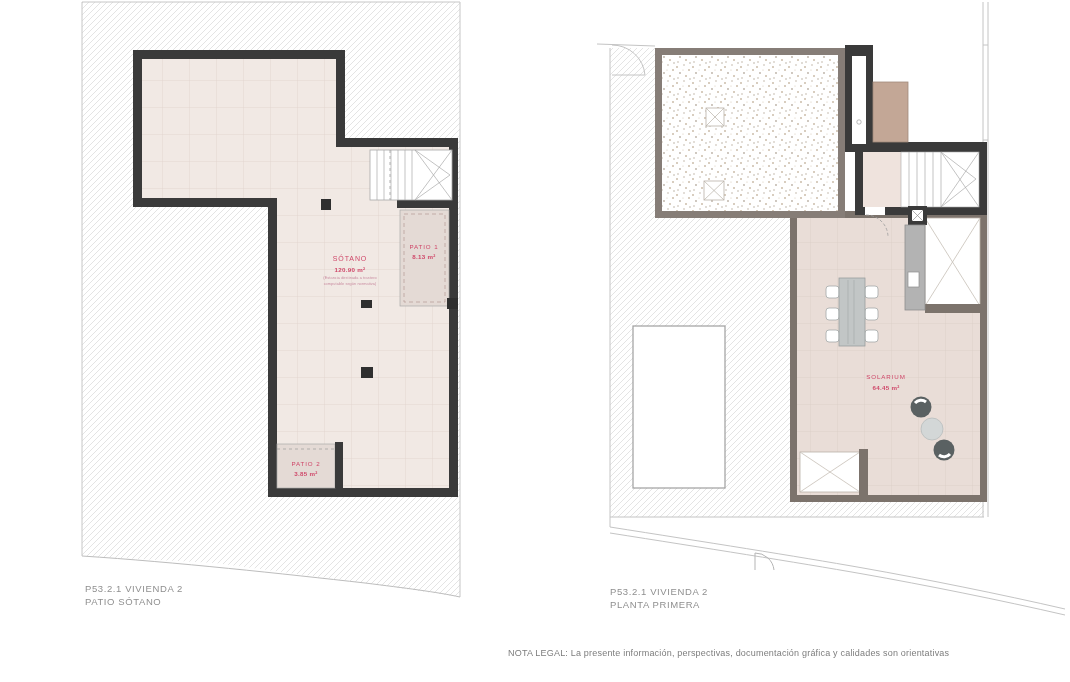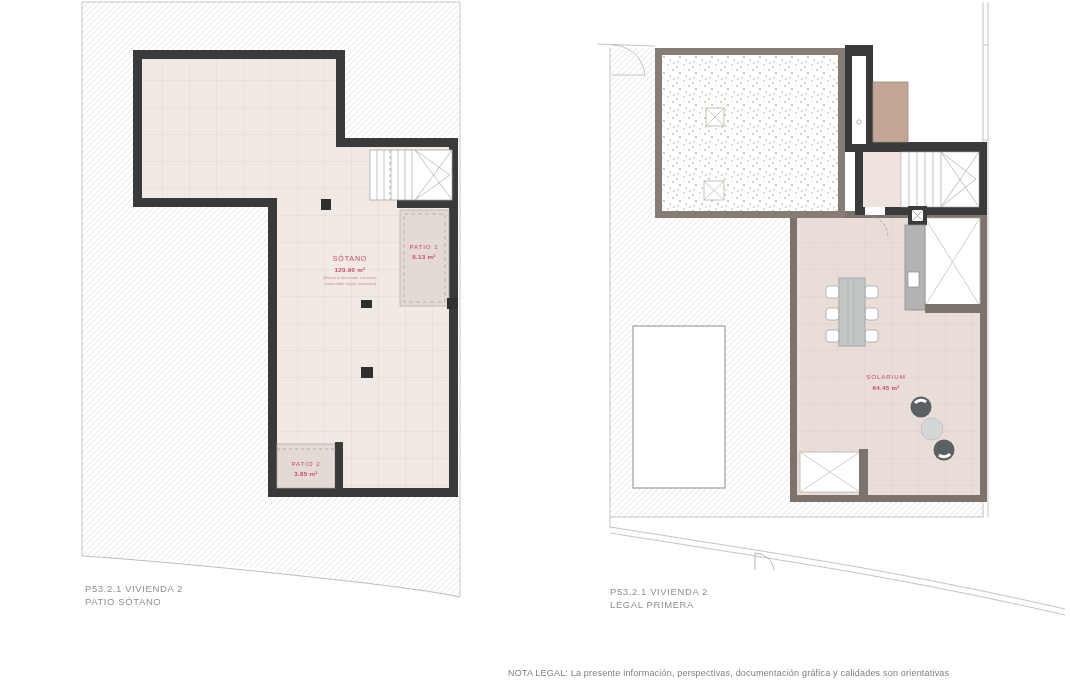--- a/index.html
+++ b/index.html
@@ -10,21 +10,21 @@
   .plan-svg{position:absolute;top:0;}
   #left-plan-svg{left:55px;}
   #right-plan-svg{left:595px;}
   .plan-title{
     position:absolute;color:#8f8f8f;font-size:9.5px;letter-spacing:0.6px;
     line-height:12.5px;white-space:nowrap;
   }
   #left-title{left:85px;top:583px;}
   #right-title{left:610px;top:586px;}
   #legal-note{
-    position:absolute;left:508px;top:668px;color:#7d7d7d;font-size:9px;
+    position:absolute;left:508px;top:648px;color:#7d7d7d;font-size:9px;
     letter-spacing:0.2px;white-space:nowrap;
   }
   svg text{font-family:"Liberation Sans",sans-serif;}
   .room-name{font-size:6.2px;letter-spacing:0.9px;}
   .room-area{font-size:6.2px;font-weight:bold;letter-spacing:0.3px;}
   .room-note{font-size:3.8px;letter-spacing:0.1px;}
 </style>
 </head>
 <body>
 
@@ -240,18 +240,18 @@
       <text class="room-area" x="291" y="390" text-anchor="middle" fill="#cf4668">64.45 m²</text>
     </g>
   </svg>
 
   <div id="left-title" class="plan-title">
     <div>P53.2.1 VIVIENDA 2</div>
     <div>PATIO SÓTANO</div>
   </div>
   <div id="right-title" class="plan-title">
     <div>P53.2.1 VIVIENDA 2</div>
-    <div>LEGAL PRIMERA</div>
+    <div>PLANTA PRIMERA</div>
   </div>
 
   <div id="legal-note">NOTA LEGAL: La presente información, perspectivas, documentación gráfica y calidades son orientativas</div>
 
 </div>
 
 </body></html>

